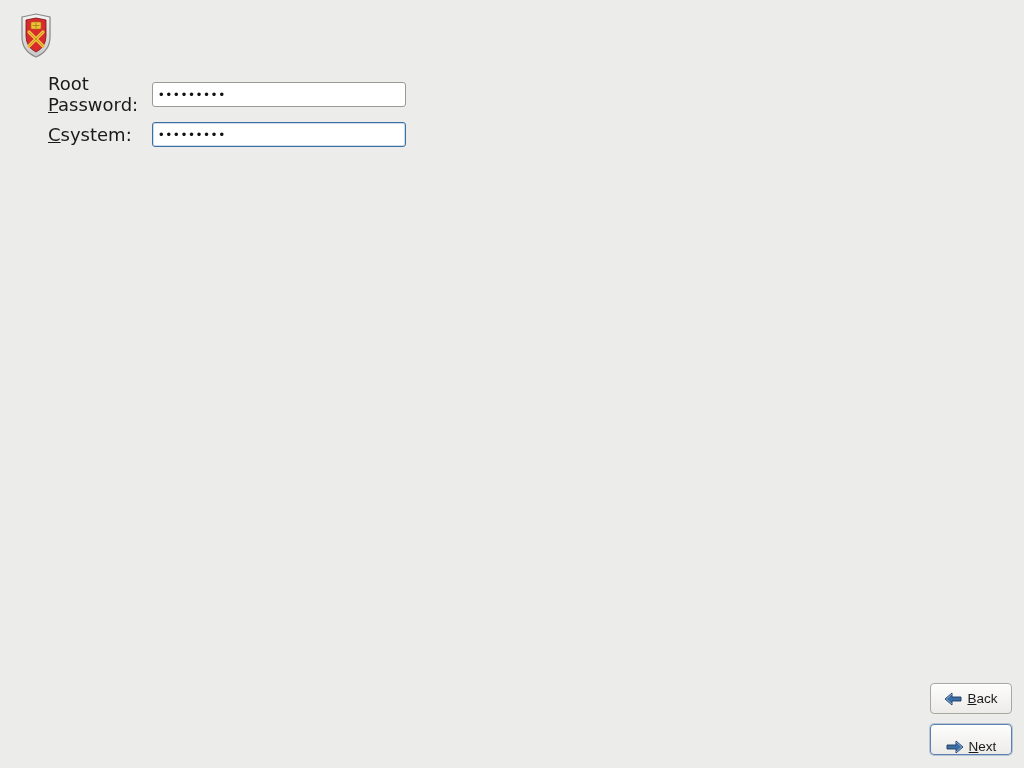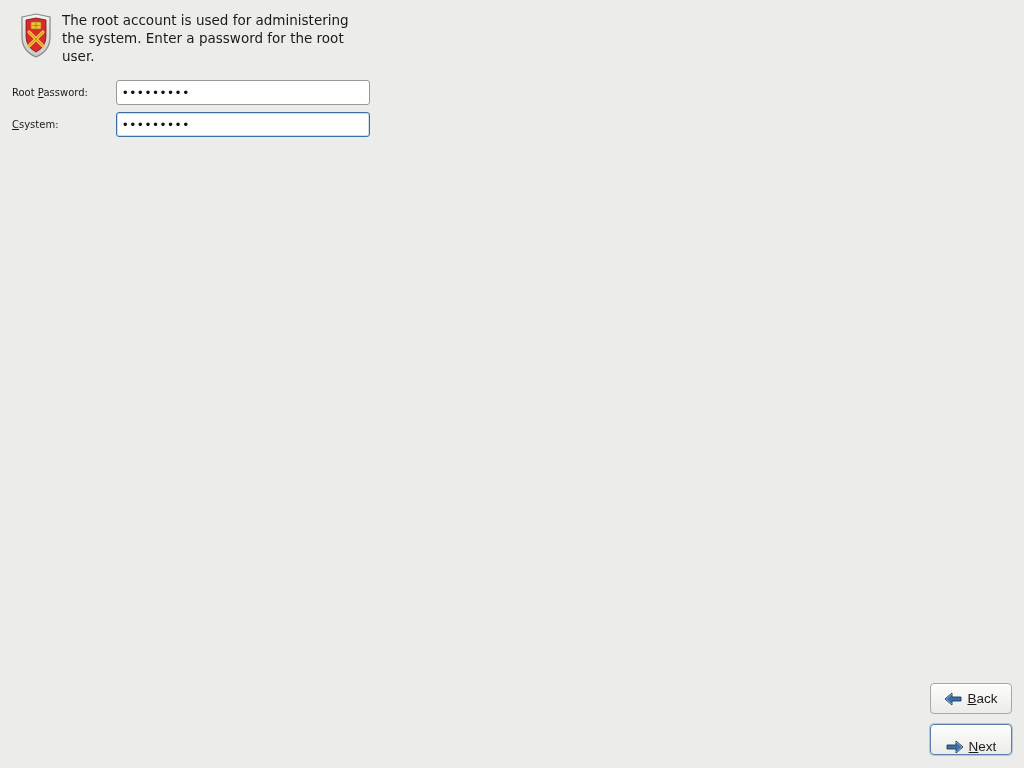--- a/index.html
+++ b/index.html
@@ -37,23 +37,24 @@
       padding: 4px 12px 8px 12px;
     }
     .form-row {
       display: flex;
       align-items: center;
       margin-bottom: 7px;
     }
     .form-label {
       width: 104px;
       text-align: left;
-      font-size: 10px;
+      font-size: 18px;
       color: #1a1a1a;
       padding-left: 0;
+      margin-left: 36px;
     }
     .form-label .u { text-decoration: underline; }
     .form-input {
       width: 254px;
       height: 25px;
       border: 1px solid #9a9a95;
       border-radius: 3px;
       background: #ffffff;
       padding: 2px 6px;
       font-size: 13px;
@@ -114,21 +115,20 @@
       </defs>
       <path d="M4 4 L18 1 L32 4 L32 24 Q32 38 18 44 Q4 38 4 24 Z" fill="url(#shieldg)" stroke="#888" stroke-width="1.2"></path>
       <path d="M8 7 L18 5 L28 7 L28 23 Q28 34 18 39 Q8 34 8 23 Z" fill="#d92b2b" stroke="#7a1010" stroke-width="0.8"></path>
       <rect x="13" y="9" width="10" height="7" rx="1" fill="#f0c23b" stroke="#a07a10" stroke-width="0.6"></rect>
       <line x1="18" y1="10" x2="18" y2="15" stroke="#a07a10" stroke-width="0.8"></line>
       <line x1="14.5" y1="12.5" x2="21.5" y2="12.5" stroke="#a07a10" stroke-width="0.8"></line>
       <path d="M11 19 L25 33 M25 19 L11 33" stroke="#f0c23b" stroke-width="3.2" stroke-linecap="round"></path>
       <path d="M11 19 L25 33 M25 19 L11 33" stroke="#a07a10" stroke-width="0.6" stroke-linecap="round" fill="none"></path>
     </svg>
   </div>
-  <div class="description">The root account is used for administering the system.  Enter a password for the root user.</div>
 </div>
 
 <div class="form-section">
   <div class="form-row">
     <div class="form-label"><span>Root </span><span class="u">P</span><span>assword:</span></div>
     <input type="text" class="form-input" readonly="" value="•••••••••" style="">
   </div>
   <div class="form-row">
     <div class="form-label"><span class="u">C</span><span>system:</span></div>
     <input type="text" class="form-input focused" readonly="" value="•••••••••" style="">

